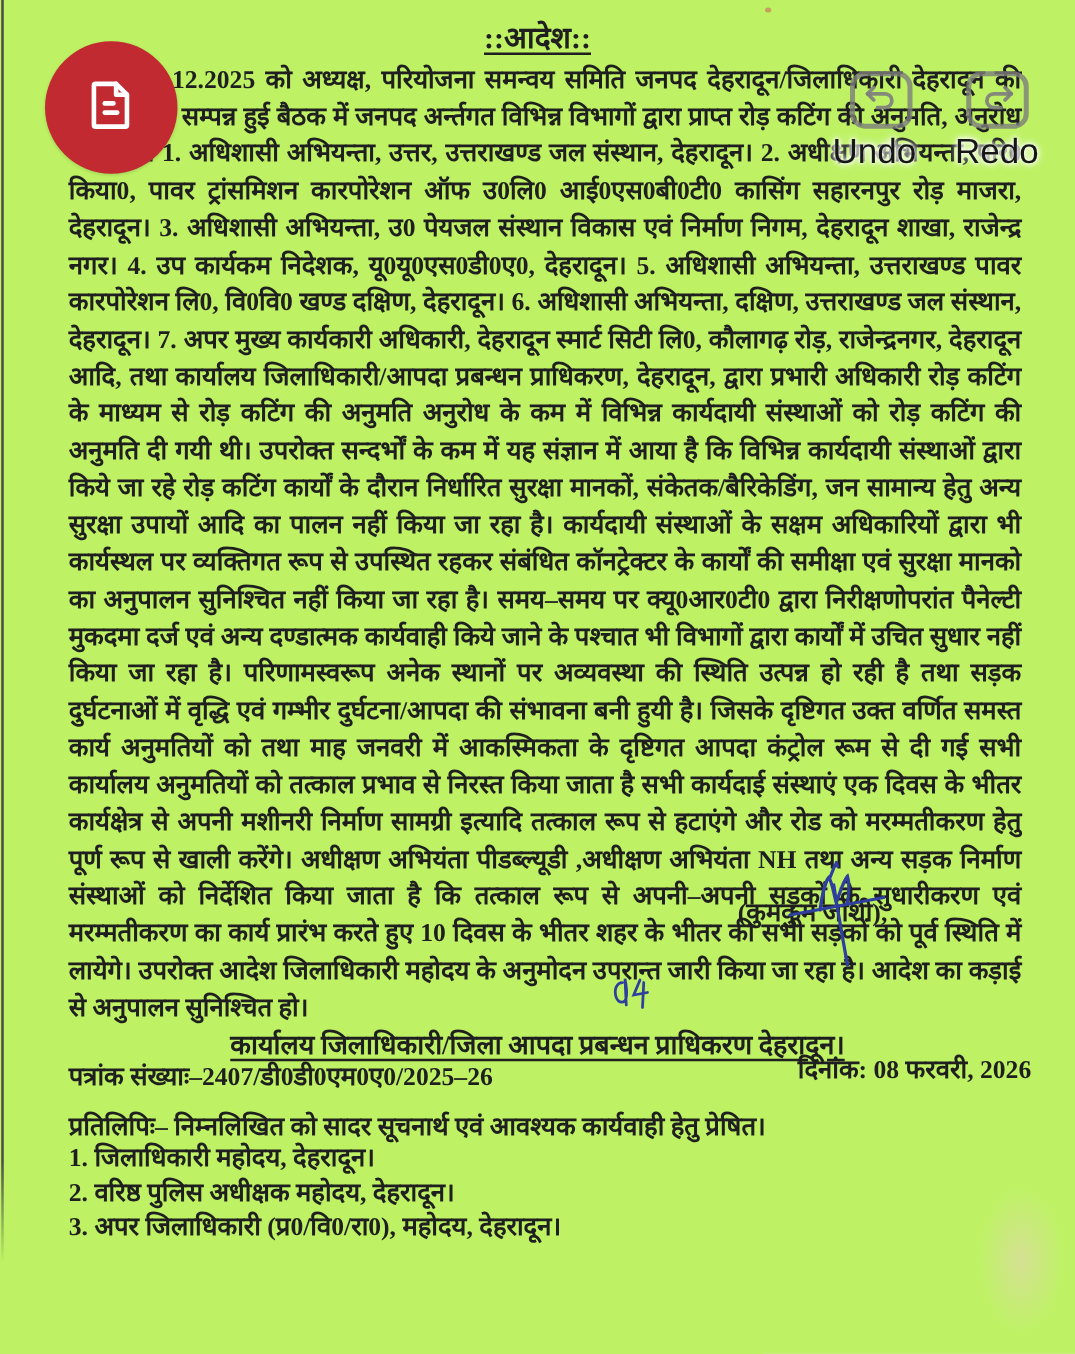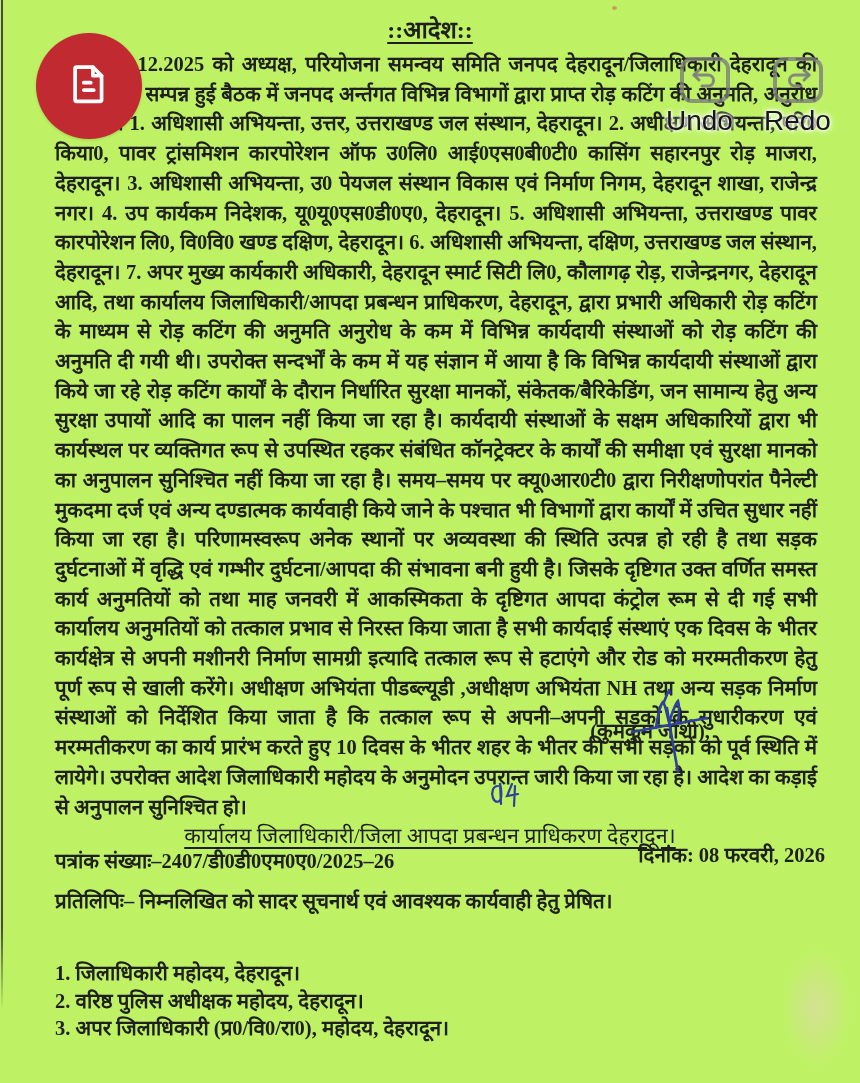--- a/index.html
+++ b/index.html
@@ -35,36 +35,36 @@
     position:absolute;top:50px;left:55px;width:762px;
     font-size:20.5px;line-height:29.7px;font-weight:600;
     text-align:justify;
   }
   .sig-block{
     position:absolute;top:718px;left:460px;width:380px;
     text-align:center;font-size:20.5px;line-height:27px;font-weight:600;
   }
   .office-line{
     position:absolute;top:820px;left:0;width:860px;text-align:center;
-    font-size:21.5px;font-weight:400;
+    font-size:21.5px;font-weight:700;
     text-decoration:underline;text-underline-offset:4px;
   }
   .ref-row{
     position:absolute;top:846px;left:55px;width:770px;
     display:flex;justify-content:space-between;align-items:baseline;
     font-size:20.5px;font-weight:600;
   }
   .ref-row .date{transform:translateY(-6px);}
   .copy-heading{
     position:absolute;top:886px;left:55px;width:760px;
     font-size:20.5px;font-weight:700;
   }
   .copy-list{
     position:absolute;top:914px;left:55px;width:760px;
-    font-size:20.5px;line-height:27.5px;font-weight:600;margin-top:46px;
+    font-size:20.5px;line-height:27.5px;font-weight:600;
   }
 
   
   .ink{position:absolute;pointer-events:none;}
   .ink-sign{left:612px;top:688px;width:110px;height:92px;}
   .ink-initials{left:488px;top:780px;width:40px;height:30px;}
 
   
   .fab{
     position:absolute;left:36px;top:33px;width:106px;height:106px;

